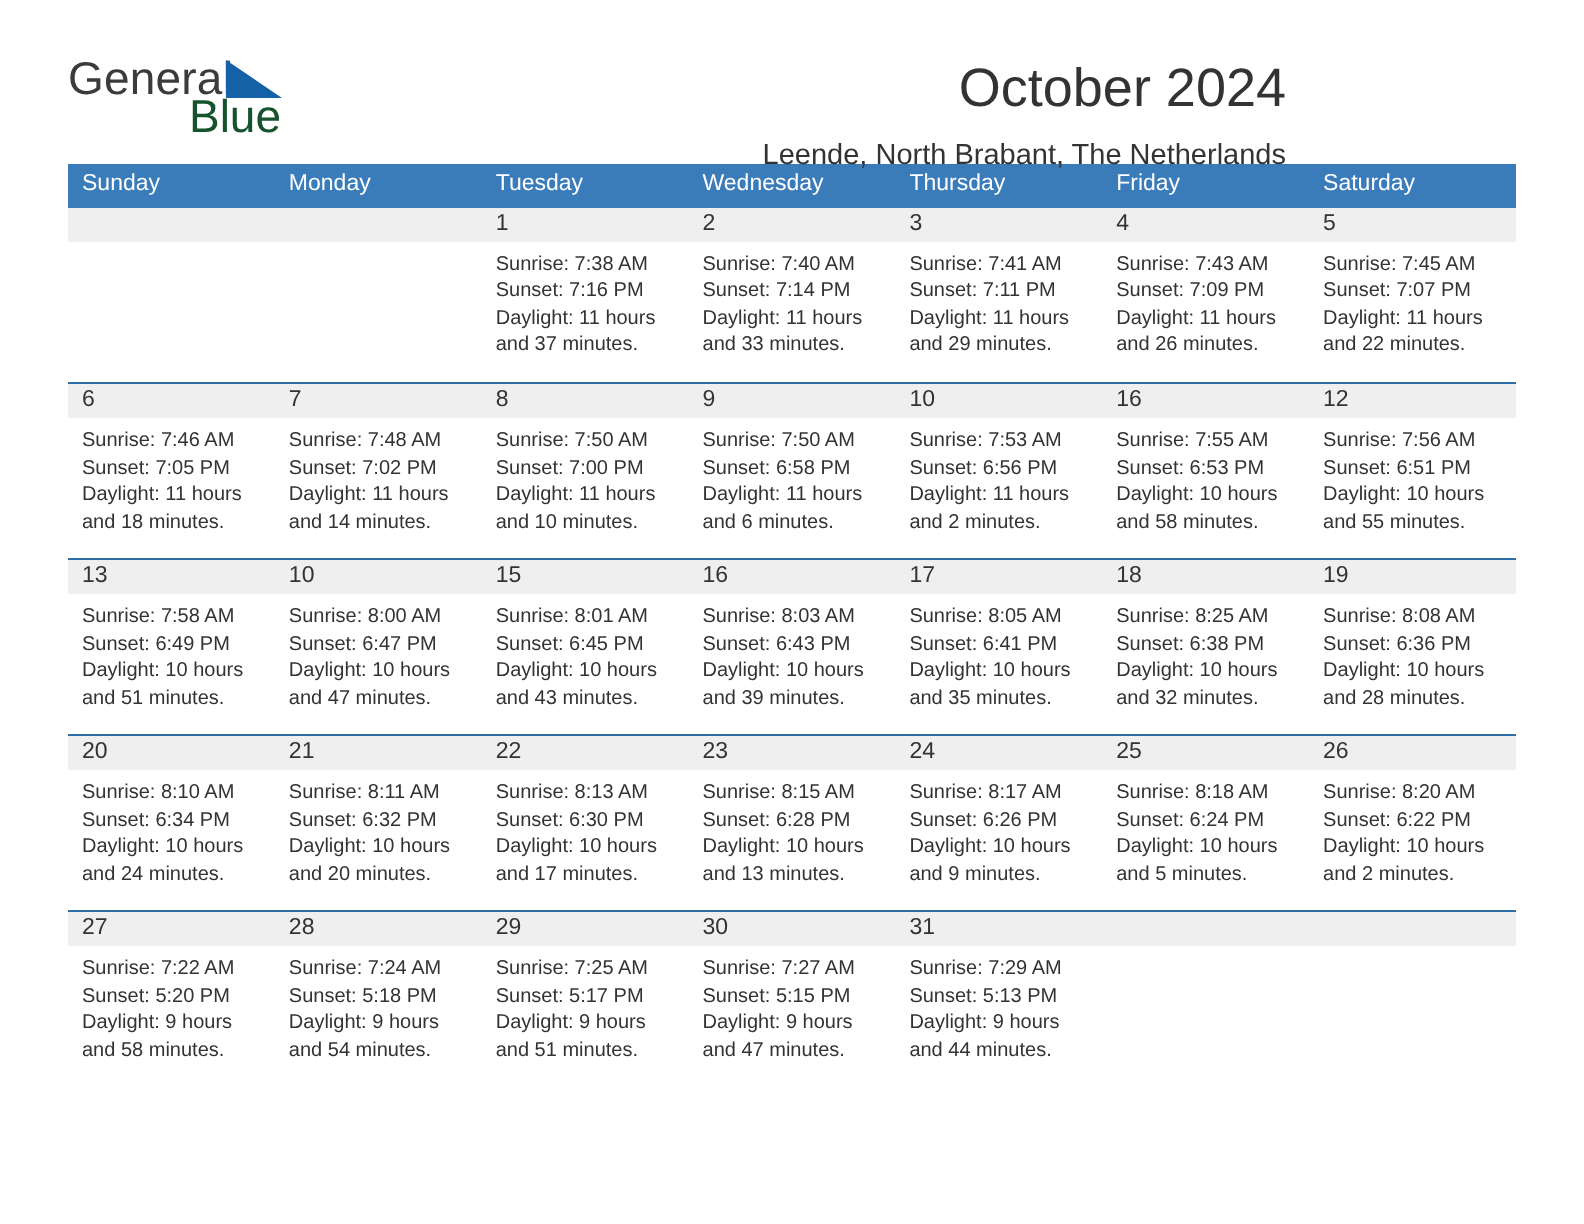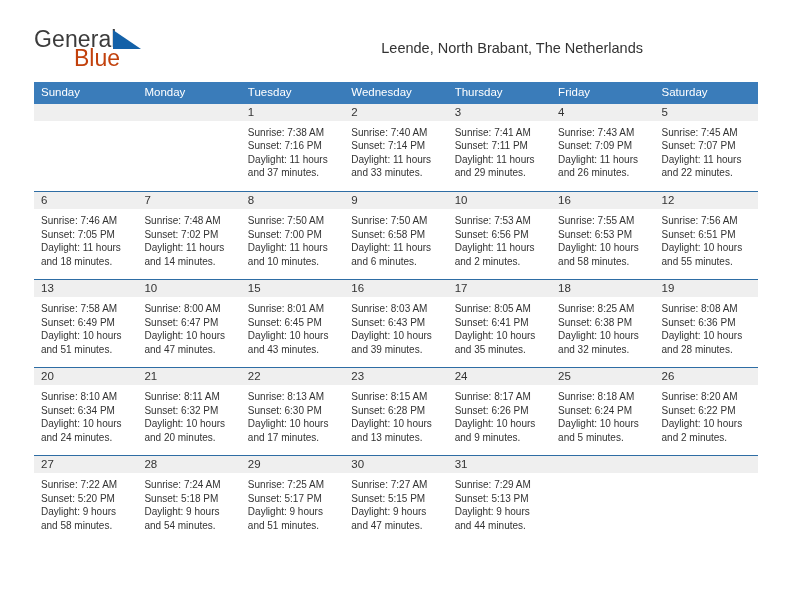--- a/index.html
+++ b/index.html
@@ -47,24 +47,25 @@
   .logo-triangle {
     width: 0;
     height: 0;
     border-left: 28px solid #1461a8;
     border-top: 19px solid transparent;
     margin-left: -4px;
     margin-bottom: 2px;
   }
   .logo-blue {
     font-size: 23px;
-    color: #c2410c;
+    color: #14532d;
     margin-top: -4px;
     margin-left: 40px;
     display: block;
+    text-align: right;
   }
   .title-block {
     text-align: right;
     padding-top: 2px;
   }
   .cal-title {
     font-size: 27px;
     color: #333333;
     font-weight: normal;
     line-height: 1.1;
@@ -135,20 +136,21 @@
 
     <div class="logo">
       <div class="logo-row1">
         <span class="logo-general">General</span>
         <span class="logo-triangle"></span>
       </div>
       <span class="logo-blue">Blue</span>
     </div>
 
     <div class="title-block">
+      <h1 class="cal-title">October 2024</h1>
       <p class="cal-subtitle">Leende, North Brabant, The Netherlands</p>
     </div>
 
   </div>
 
   <div class="cal-wrap">
     <table class="calendar">
       <thead>
         <tr>
           <th>Sunday</th>

